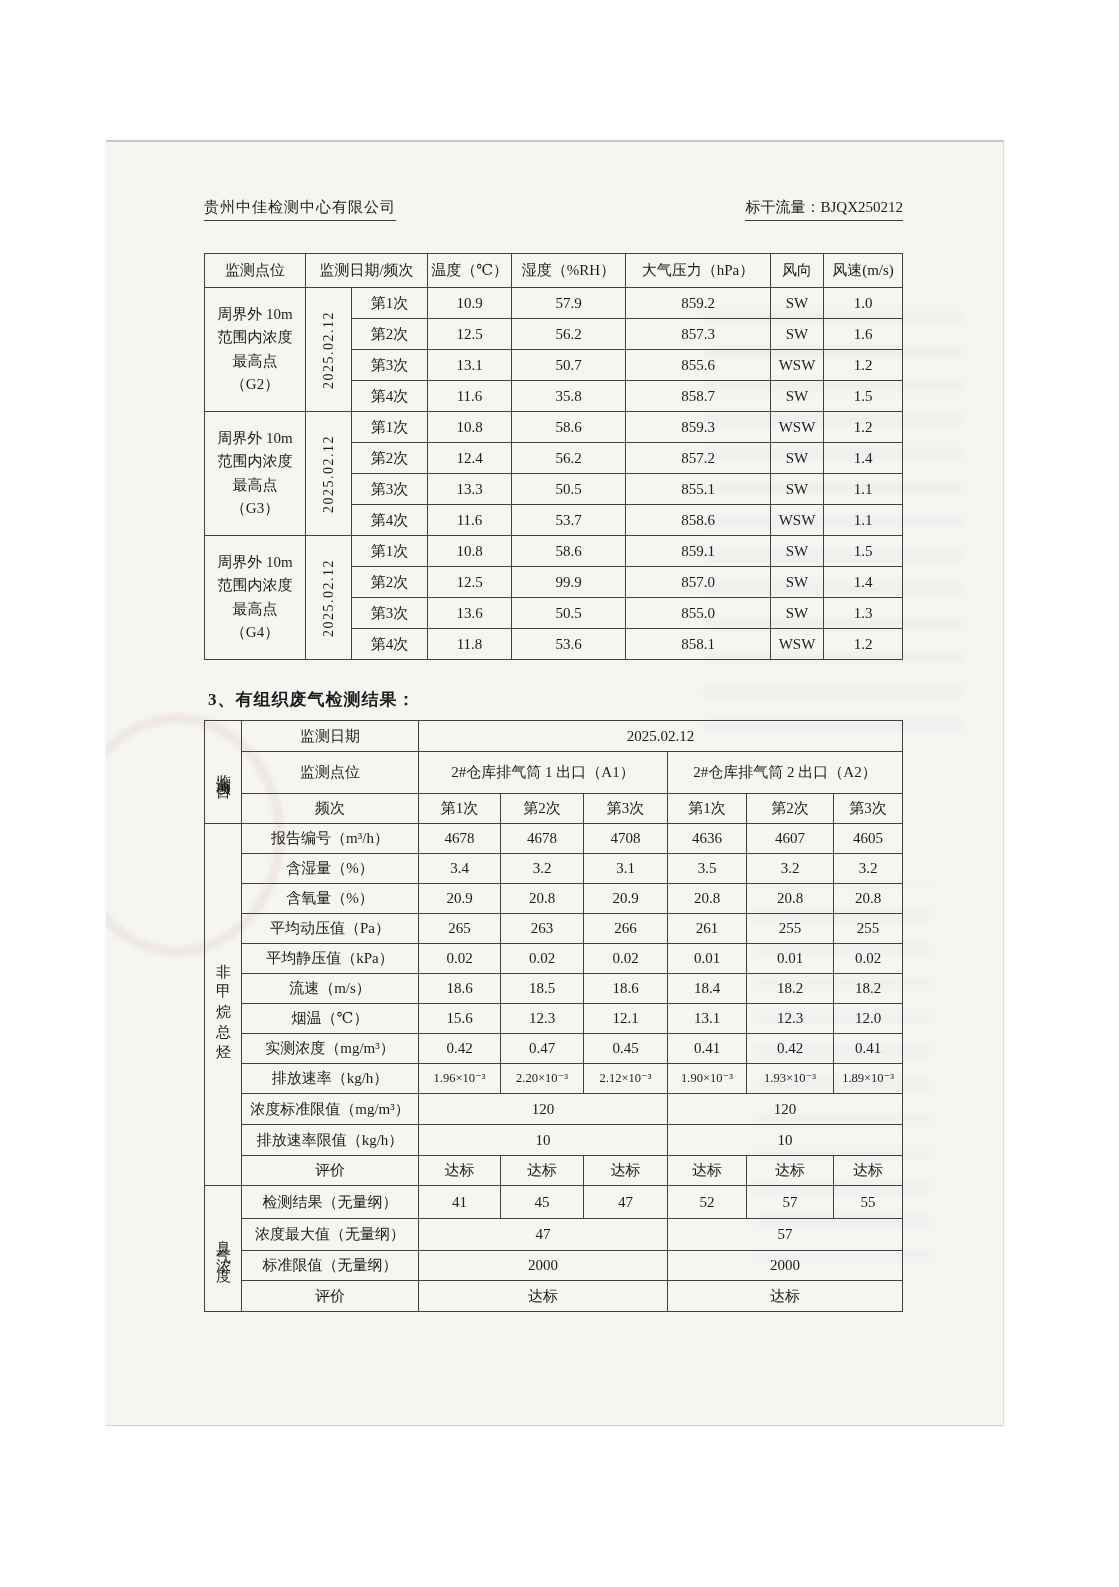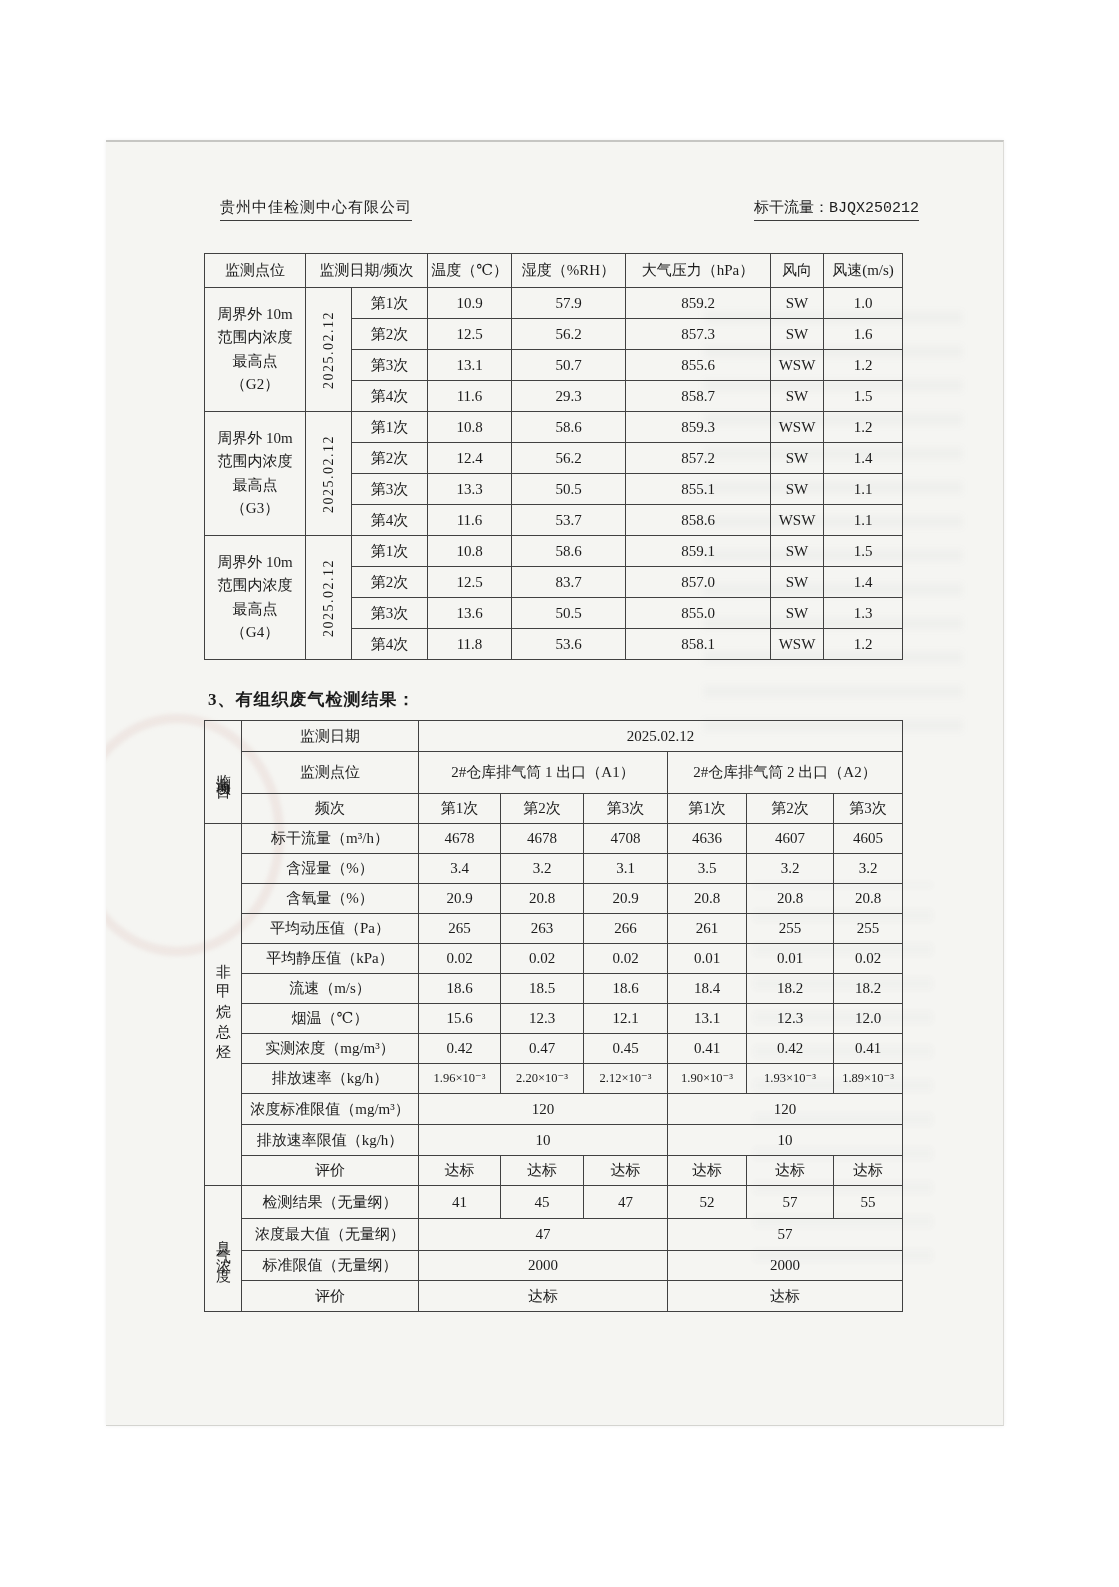--- a/index.html
+++ b/index.html
@@ -19,21 +19,21 @@
     position:absolute;left:-36px;top:572px;width:196px;height:224px;border-radius:50%;
     border:9px solid rgba(195,116,105,0.11);filter:blur(2px);
   }
   .ghost{
     position:absolute;pointer-events:none;filter:blur(3px);
     background:repeating-linear-gradient(0deg, rgba(105,115,130,0.035) 0 13px, transparent 13px 34px);
   }
   .ghost.g1{right:40px;top:160px;width:260px;height:430px;}
   .ghost.g2{right:70px;top:740px;width:180px;height:380px;opacity:.8;}
 
-  .doc-header{position:absolute;top:56px;left:16px;width:100%;display:flex;justify-content:space-between;align-items:flex-end;font-family:Liberation Mono, monospace;}
+  .doc-header{position:absolute;top:56px;left:0;width:100%;display:flex;justify-content:space-between;align-items:flex-end;}
   .doc-header .company{font-size:15px;letter-spacing:1px;border-bottom:1px solid #3c3c3c;padding-bottom:3px;}
   .doc-header .report-no{font-size:15px;border-bottom:1px solid #3c3c3c;padding-bottom:3px;}
 
   table{border-collapse:collapse;table-layout:fixed;position:absolute;left:0;background:transparent;}
   td,th{border:1px solid #414141;text-align:center;vertical-align:middle;padding:0 2px;
         font-size:15px;font-weight:normal;overflow:hidden;line-height:1.25;}
   #table1{top:111px;width:699px;}
   #table2{top:578px;width:699px;}
 
   .point-cell{white-space:pre-line;font-size:15px;line-height:1.55;}
@@ -118,21 +118,21 @@
             <td>第3次</td>
             <td>13.1</td>
             <td>50.7</td>
             <td>855.6</td>
             <td>WSW</td>
             <td>1.2</td>
           </tr>
           <tr style="height: 31px;">
             <td>第4次</td>
             <td>11.6</td>
-            <td>29.3</td>
+            <td>35.8</td>
             <td>858.7</td>
             <td>SW</td>
             <td>1.5</td>
           </tr>
           <tr style="height: 31px;">
             <td rowspan="4" class="point-cell">周界外 10m
 范围内浓度
 最高点
 （G3）</td>
             <td rowspan="4" class="date-cell">
@@ -180,21 +180,21 @@
             <td>第1次</td>
             <td>10.8</td>
             <td>58.6</td>
             <td>859.1</td>
             <td>SW</td>
             <td>1.5</td>
           </tr>
           <tr style="height: 31px;">
             <td>第2次</td>
             <td>12.5</td>
-            <td>83.7</td>
+            <td>99.9</td>
             <td>857.0</td>
             <td>SW</td>
             <td>1.4</td>
           </tr>
           <tr style="height: 31px;">
             <td>第3次</td>
             <td>13.6</td>
             <td>50.5</td>
             <td>855.0</td>
             <td>SW</td>
@@ -239,21 +239,21 @@
             <td>频次</td>
             <td>第1次</td>
             <td>第2次</td>
             <td>第3次</td>
             <td>第1次</td>
             <td>第2次</td>
             <td>第3次</td>
           </tr>
           <tr style="height: 30px;">
             <td rowspan="12" class="vcell wide"><span>非甲烷总烃</span></td>
-            <td>标干流量（m³/h）</td>
+            <td>报告编号（m³/h）</td>
             <td>4678</td>
             <td>4678</td>
             <td>4708</td>
             <td>4636</td>
             <td>4607</td>
             <td>4605</td>
           </tr>
           <tr style="height: 30px;">
             <td>含湿量（%）</td>
             <td>3.4</td>

